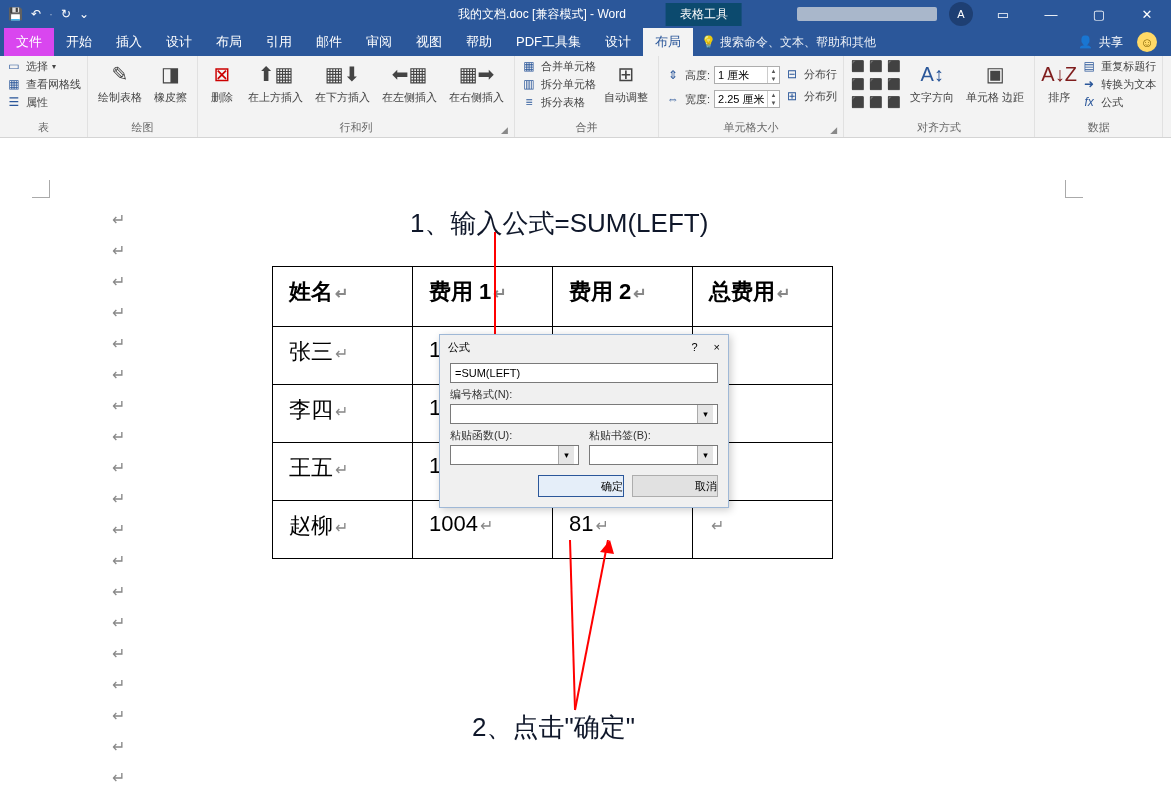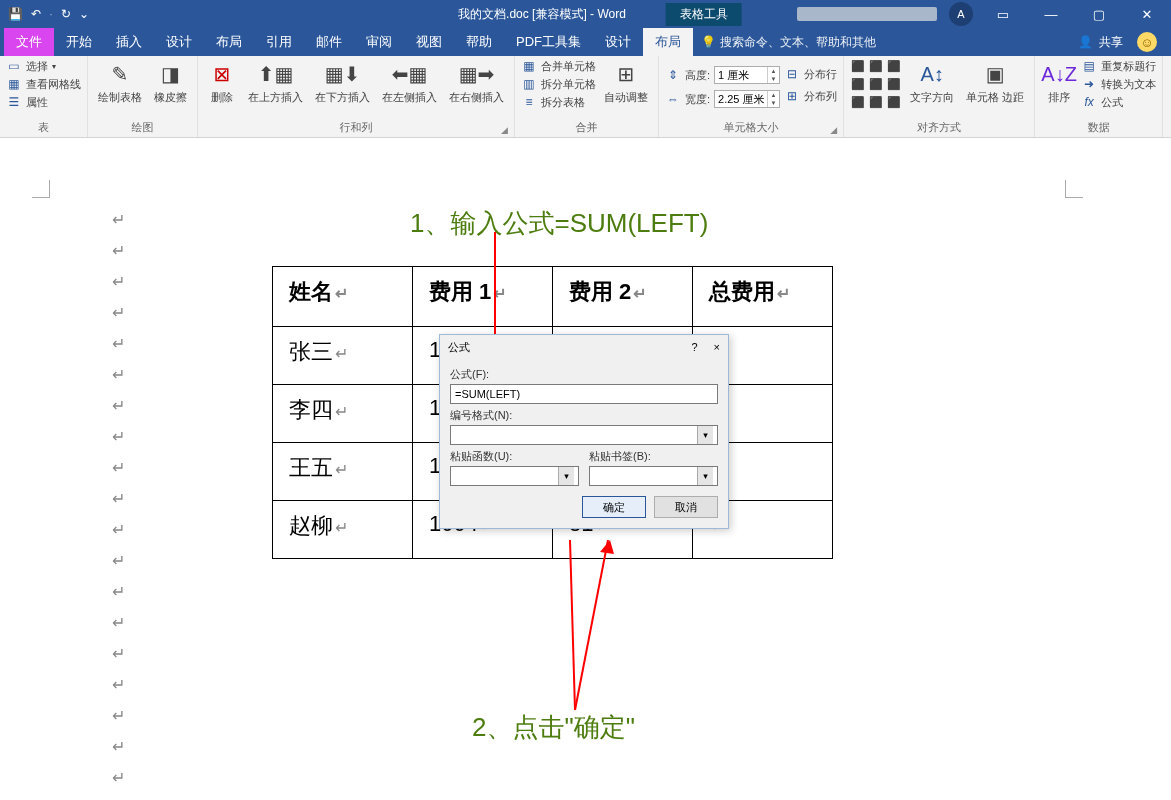--- a/index.html
+++ b/index.html
@@ -49,36 +49,36 @@
 .corner { position: absolute; width: 18px; height: 18px; border: 1px solid #aaa; }
 .corner.tl { top: 40px; left: 32px; border-right: none; border-bottom: none; transform: rotate(180deg); }
 .corner.tr { top: 40px; right: 88px; border-right: none; border-bottom: none; transform: rotate(-90deg); }
 .para-marks { position: absolute; left: 112px; top: 70px; display: flex; flex-direction: column; gap: 12px; color: #888; font-size: 16px; }
 .doc-table { position: absolute; left: 272px; top: 126px; border-collapse: collapse; }
 .doc-table td { border: 1px solid #000; padding: 10px 16px; width: 140px; height: 58px; font-size: 22px; font-family: "SimSun", serif; vertical-align: top; }
 .doc-table td .pm { color: #888; font-size: 16px; margin-left: 2px; }
 .doc-table tr:first-child td { height: 60px; font-weight: bold; }
 
 
-.anno { position: absolute; color: #4d7c0f; font-size: 26px; font-family: "SimSun", sans-serif; }
+.anno { position: absolute; color: #0f172a; font-size: 26px; font-family: "SimSun", sans-serif; }
 .arrow-svg { position: absolute; pointer-events: none; }
 
 
 .dialog { position: absolute; left: 439px; top: 334px; width: 290px; background: #f0f0f0; border: 1px solid #9fb8d6; box-shadow: 2px 2px 8px rgba(0,0,0,0.2); font-size: 11px; }
 .dlg-title { height: 24px; display: flex; align-items: center; padding: 0 8px; justify-content: space-between; }
 .dlg-title .r { display: flex; gap: 16px; }
 .dlg-body { padding: 4px 10px 10px 10px; }
 .dlg-body label { display: block; font-size: 11px; color: #333; margin-top: 4px; margin-bottom: 2px; }
 .dlg-body input[type=text], .dlg-body .combo { width: 100%; height: 20px; border: 1px solid #7a7a7a; background: #fff; font-size: 11px; padding: 0 4px; }
 .combo { display: flex; align-items: center; justify-content: flex-end; }
 .combo .dd { width: 16px; height: 18px; border-left: 1px solid #aaa; background: #e5e5e5; text-align: center; font-size: 9px; line-height: 18px; }
 .dlg-row2 { display: flex; gap: 10px; }
 .dlg-row2 > div { flex: 1; }
 .dlg-btns { display: flex; justify-content: flex-end; gap: 8px; margin-top: 10px; }
-.dlg-btns button { width: 64px; height: 22px; border: 1px solid #adadad; background: #e1e1e1; font-size: 11px; cursor: pointer; }
+.dlg-btns button { width: 86px; height: 22px; border: 1px solid #adadad; background: #e1e1e1; font-size: 11px; cursor: pointer; text-align: right; }
 .dlg-btns button.primary { border: 1px solid #2b579a; background: #e5eef9; }
 </style>
 </head>
 <body>
 
 <div class="titlebar">
   <div class="qat">
     <span>💾</span>
     <span>↶</span>
     <span style="opacity:.5">·</span>
@@ -265,21 +265,21 @@
       <div class="big-btn">
           <span class="icn">▣</span>
           <span>单元格 边距</span>
         </div>
     </div>
     <div class="group-label">对齐方式</div>
   </div>
   <div class="group">
     <div class="group-body">
       <div class="big-btn">
-          <span class="icn" style="color:#6d28d9">A↓Z</span>
+          <span class="icn" style="color:#7f1d1d">A↓Z</span>
           <span>排序</span>
         </div>
       <div class="stack">
         <div class="small-row">
             <span class="i">▤</span>
             <span>重复标题行</span>
           </div>
         <div class="small-row">
             <span class="i">➜</span>
             <span>转换为文本</span>
@@ -372,21 +372,20 @@
 
 <div class="dialog">
   <div class="dlg-title">
     <span>公式</span>
     <span class="r">
       <span>?</span>
       <span>×</span>
     </span>
   </div>
   <div class="dlg-body">
-    <label>公式(F):</label>
     <input type="text" value="=SUM(LEFT)" style="">
     <label>编号格式(N):</label>
     <div class="combo">
         <span class="dd">▾</span>
       </div>
     <div class="dlg-row2">
       <div>
         <label>粘贴函数(U):</label>
         <div class="combo">
             <span class="dd">▾</span>

